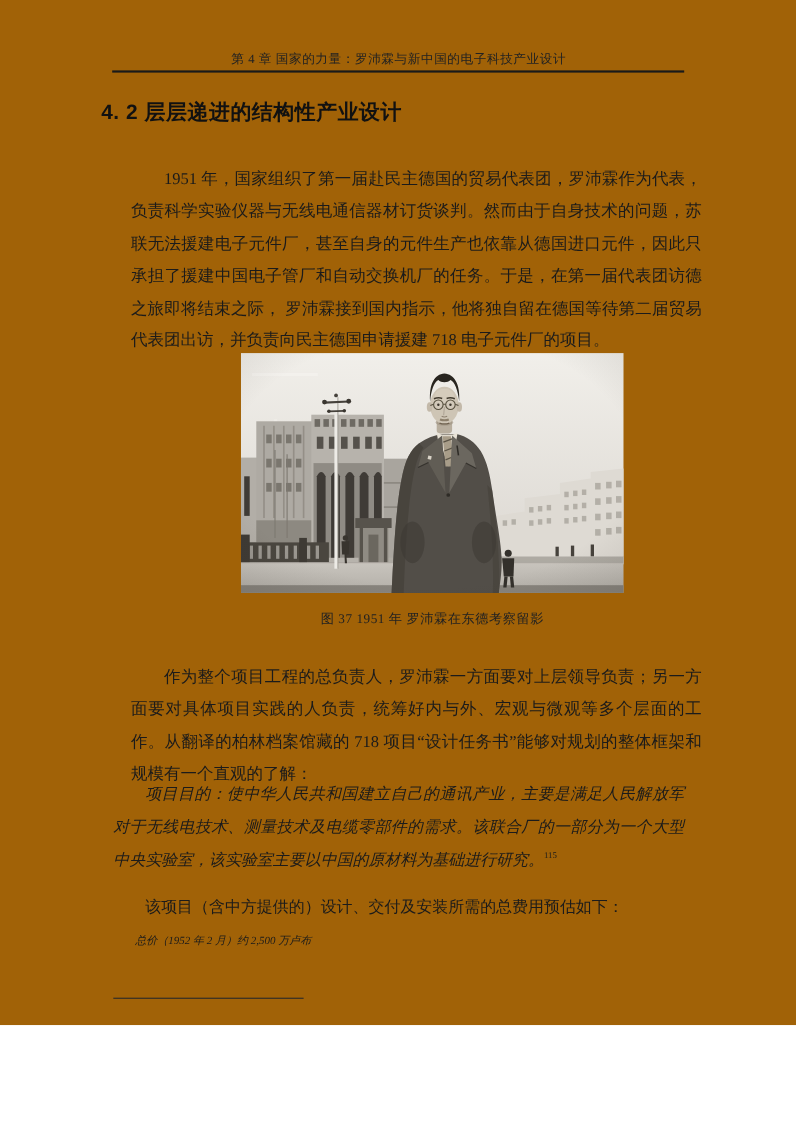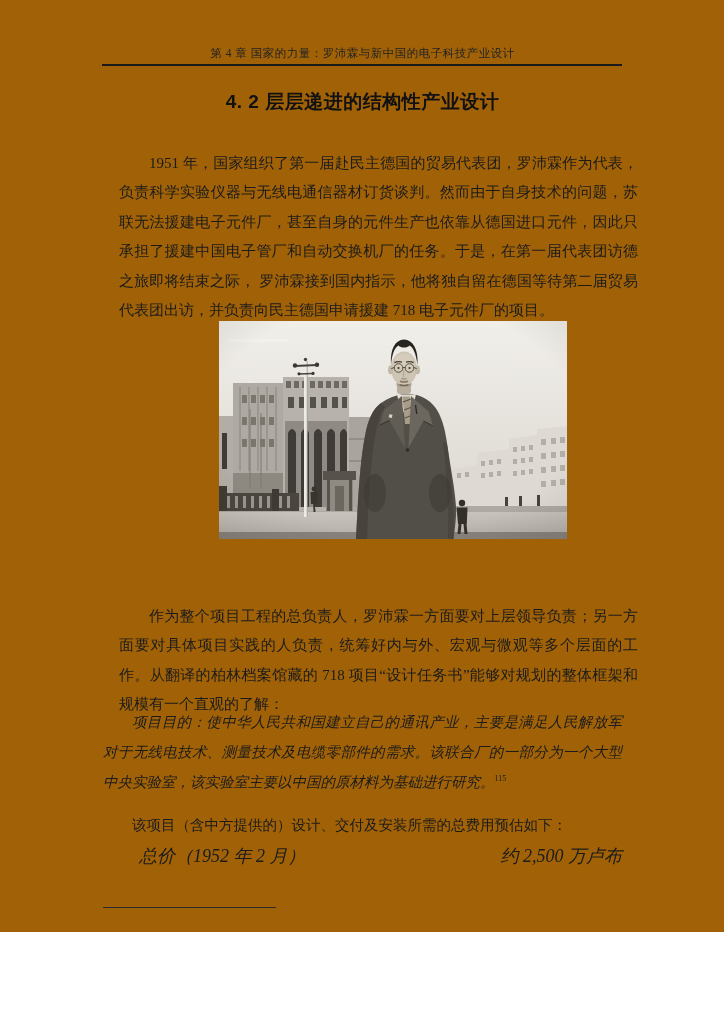--- a/index.html
+++ b/index.html
@@ -20,28 +20,27 @@
     letter-spacing: 0.5px;
     color: #222;
   }
   .header-rule {
     position: absolute;
     top: 64px; left: 102px; width: 520px;
     border-top: 2px solid #1a1a1a;
   }
   .section-heading {
     position: absolute;
-    top: 89px; left: 103px; width: 519px;
+    top: 89px; left: 92px; width: 519px;
     margin: 0;
     font-family: "Liberation Sans", "DejaVu Sans", sans-serif;
     font-size: 19px;
     font-weight: bold;
     letter-spacing: 0.5px;
     color: #111;
-    text-align: center;
   }
   .body-par {
     position: absolute;
     left: 103px; width: 519px;
     margin: 16px;
     font-size: 15px;
     line-height: 29.4px;
     text-align: justify;
     text-indent: 2em;
   }
@@ -76,23 +75,22 @@
     top: 810px; left: 103px; width: 519px;
     margin: 0;
     font-size: 14.5px;
     line-height: 30px;
     text-indent: 2em;
   }
   .price-row {
     position: absolute;
     top: 841px; left: 103px; width: 519px;
     display: flex;
-    justify-content: space-between;
     align-items: baseline;
-    font-size: 18px;
+    font-size: 10px;
     line-height: 30px;
     font-style: italic;
   }
   .price-label { margin-left: 2em; }
   sup.fn-ref {
     font-size: 8px;
     font-style: normal;
     vertical-align: super;
     line-height: 0;
     letter-spacing: 0;
@@ -373,20 +371,21 @@
         <line x1="185" y1="49" x2="184.3" y2="56.5" stroke="#a3988a" stroke-width="1" opacity="0.7"></line>
         <path d="M182.5 57.5 Q185 58.8 187.5 57.5" stroke="#8d8170" stroke-width="1" fill="none"></path>
         <path d="M181 60.3 Q185 61.8 189 60.3" stroke="#756753" stroke-width="2" fill="none" opacity="0.75"></path>
         <path d="M180.5 63.6 Q185 65.2 189.5 63.6" stroke="#6f614f" stroke-width="1.2" fill="none"></path>
       </g>
 
       <rect x="0" y="0" width="348" height="218" fill="url(#vignette)"></rect>
     </svg>
   </div>
 
+  <div class="figure-caption">图 37 1951 年 罗沛霖在东德考察留影</div>
 
   <p class="body-par par-responsibility">作为整个项目工程的总负责人，罗沛霖一方面要对上层领导负责；另一方面要对具体项目实践的人负责，统筹好内与外、宏观与微观等多个层面的工作。从翻译的柏林档案馆藏的 718 项目“设计任务书”能够对规划的整体框架和规模有一个直观的了解：</p>
 
   <p class="blockquote"><span>项目目的：使中华人民共和国建立自己的通讯产业，主要是满足人民解放军对于无线电技术、测量技术及电缆零部件的需求。该联合厂的一部分为一个大型中央实验室，该实验室主要以中国的原材料为基础进行研究。</span><sup class="fn-ref">115</sup></p>
 
   <p class="cost-intro">该项目（含中方提供的）设计、交付及安装所需的总费用预估如下：</p>
 
   <div class="price-row">
     <span class="price-label">总价（1952 年 2 月）</span>
     <span class="price-value">约 2,500 万卢布</span>

